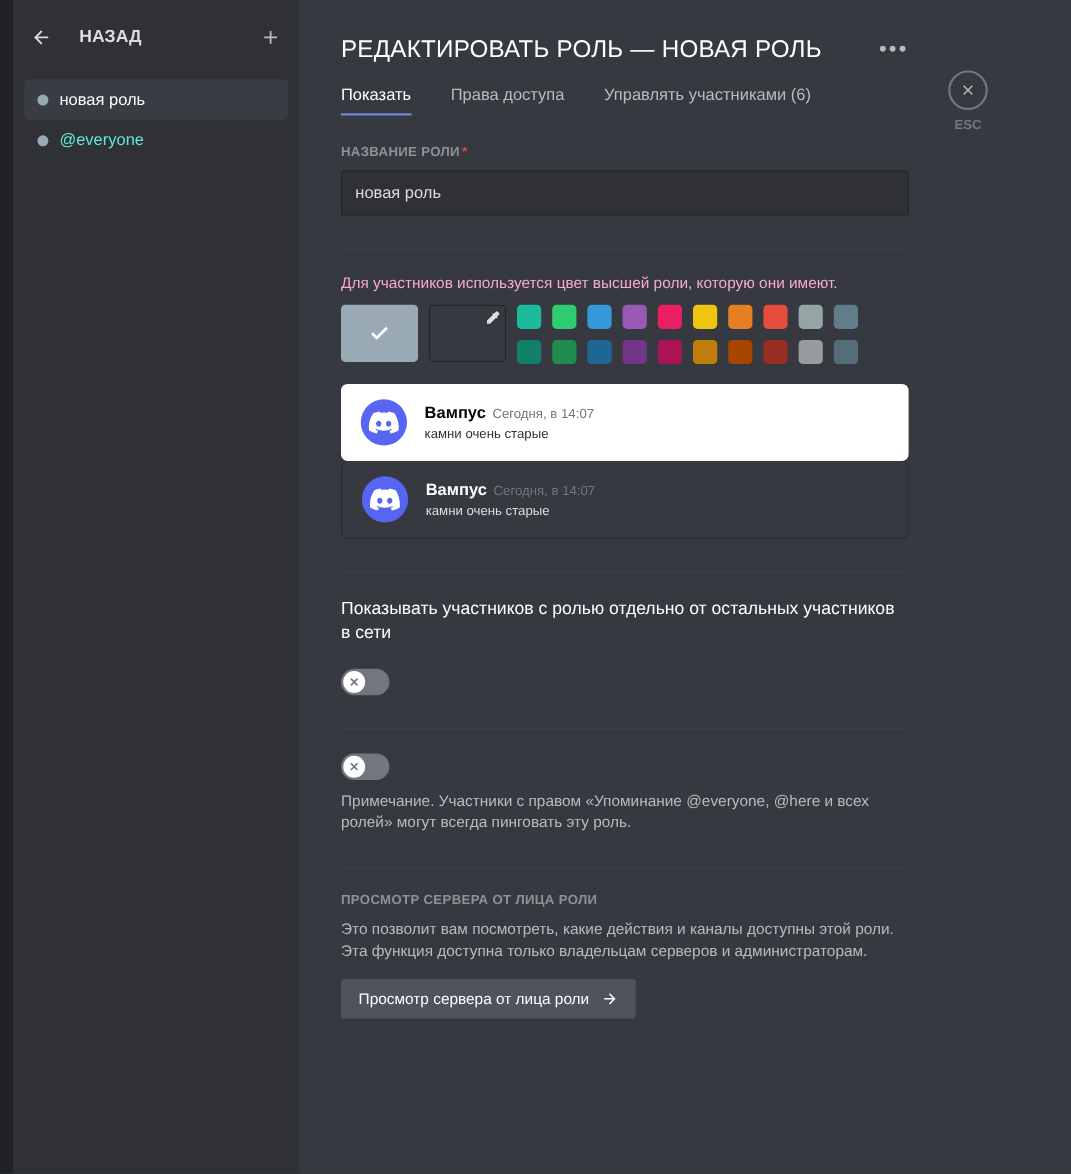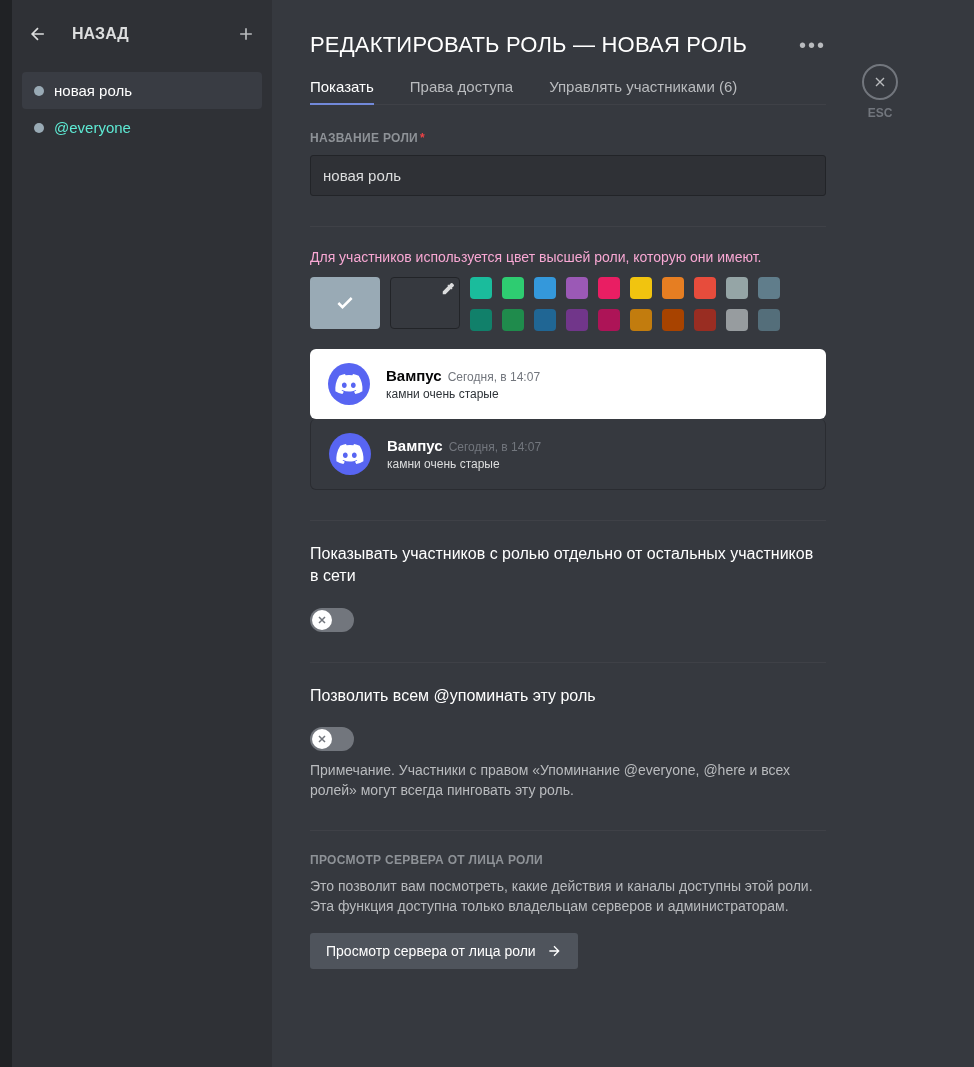--- a/index.html
+++ b/index.html
@@ -355,21 +355,20 @@
           <svg viewBox="0 0 24 24" fill="none" stroke="currentColor" stroke-width="3">
                 <path d="M18 6 6 18M6 6l12 12"></path>
               </svg>
         </div>
       </div>
     </div>
 
     <div class="divider"></div>
 
     <div class="toggle-row">
-      <div class="toggle-title">Позволить всем @упоминать эту роль</div>
       <div class="toggle">
         <div class="toggle-knob">
           <svg viewBox="0 0 24 24" fill="none" stroke="currentColor" stroke-width="3">
                 <path d="M18 6 6 18M6 6l12 12"></path>
               </svg>
         </div>
       </div>
     </div>
     <div class="toggle-note">Примечание. Участники с правом «Упоминание @everyone, @here и всех ролей» могут всегда пинговать эту роль.</div>
 

